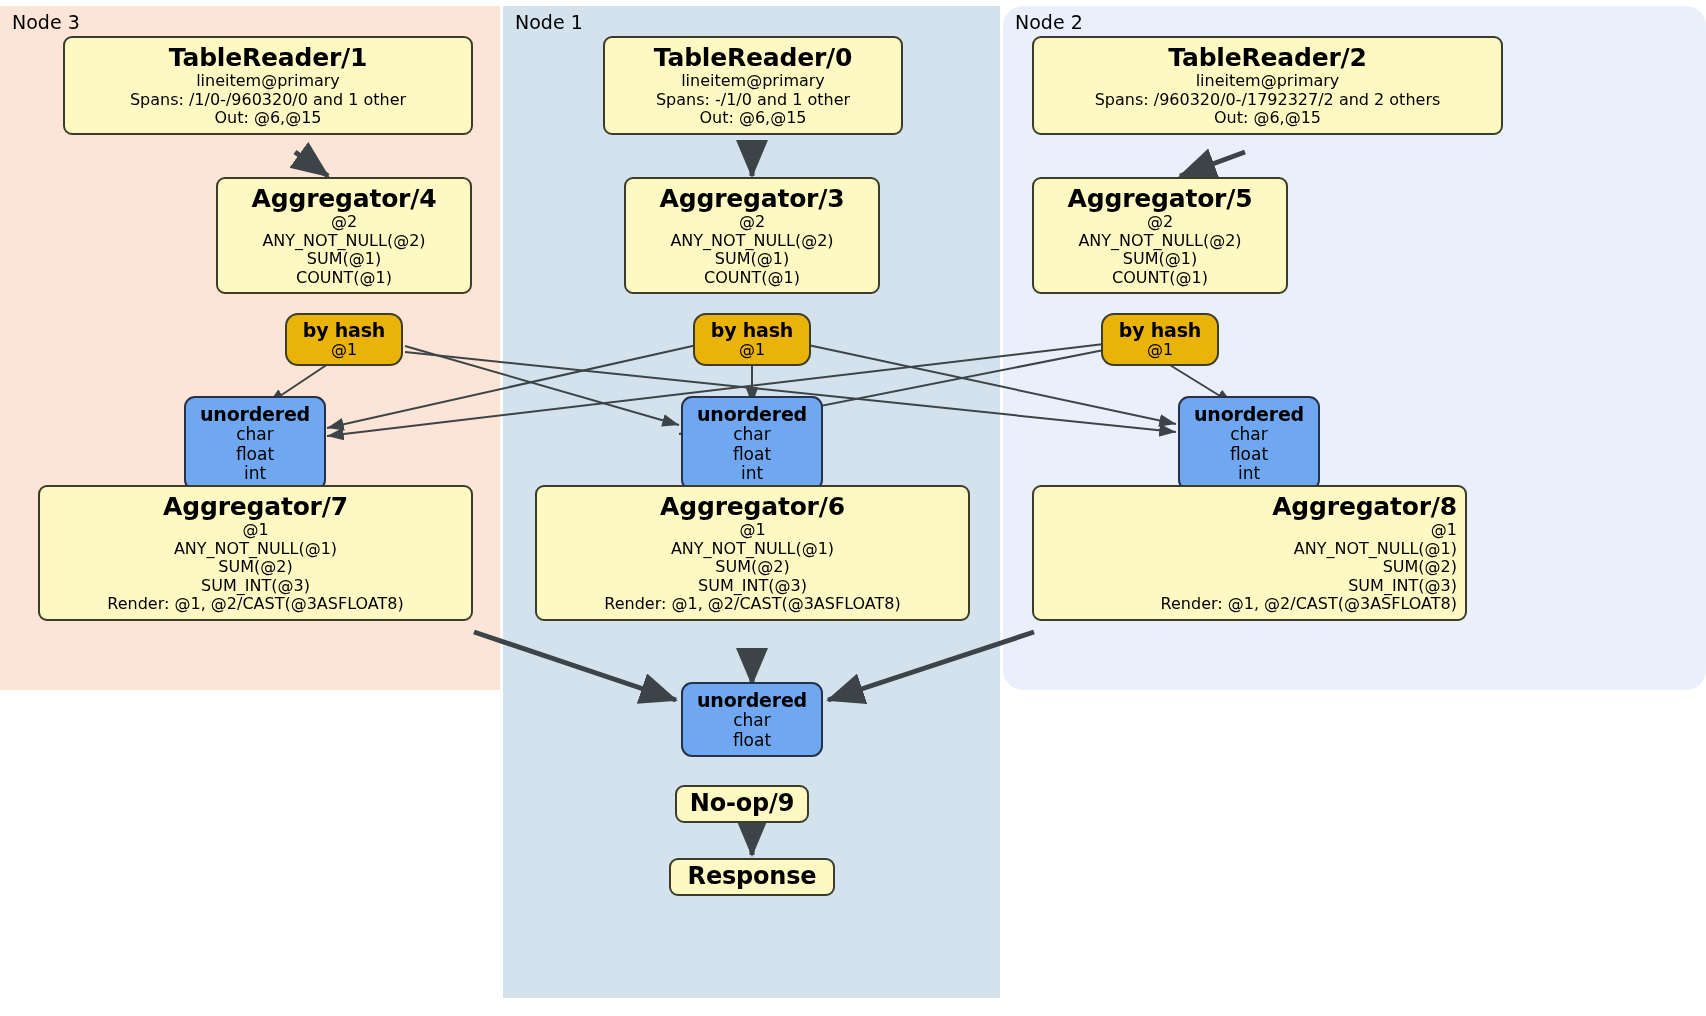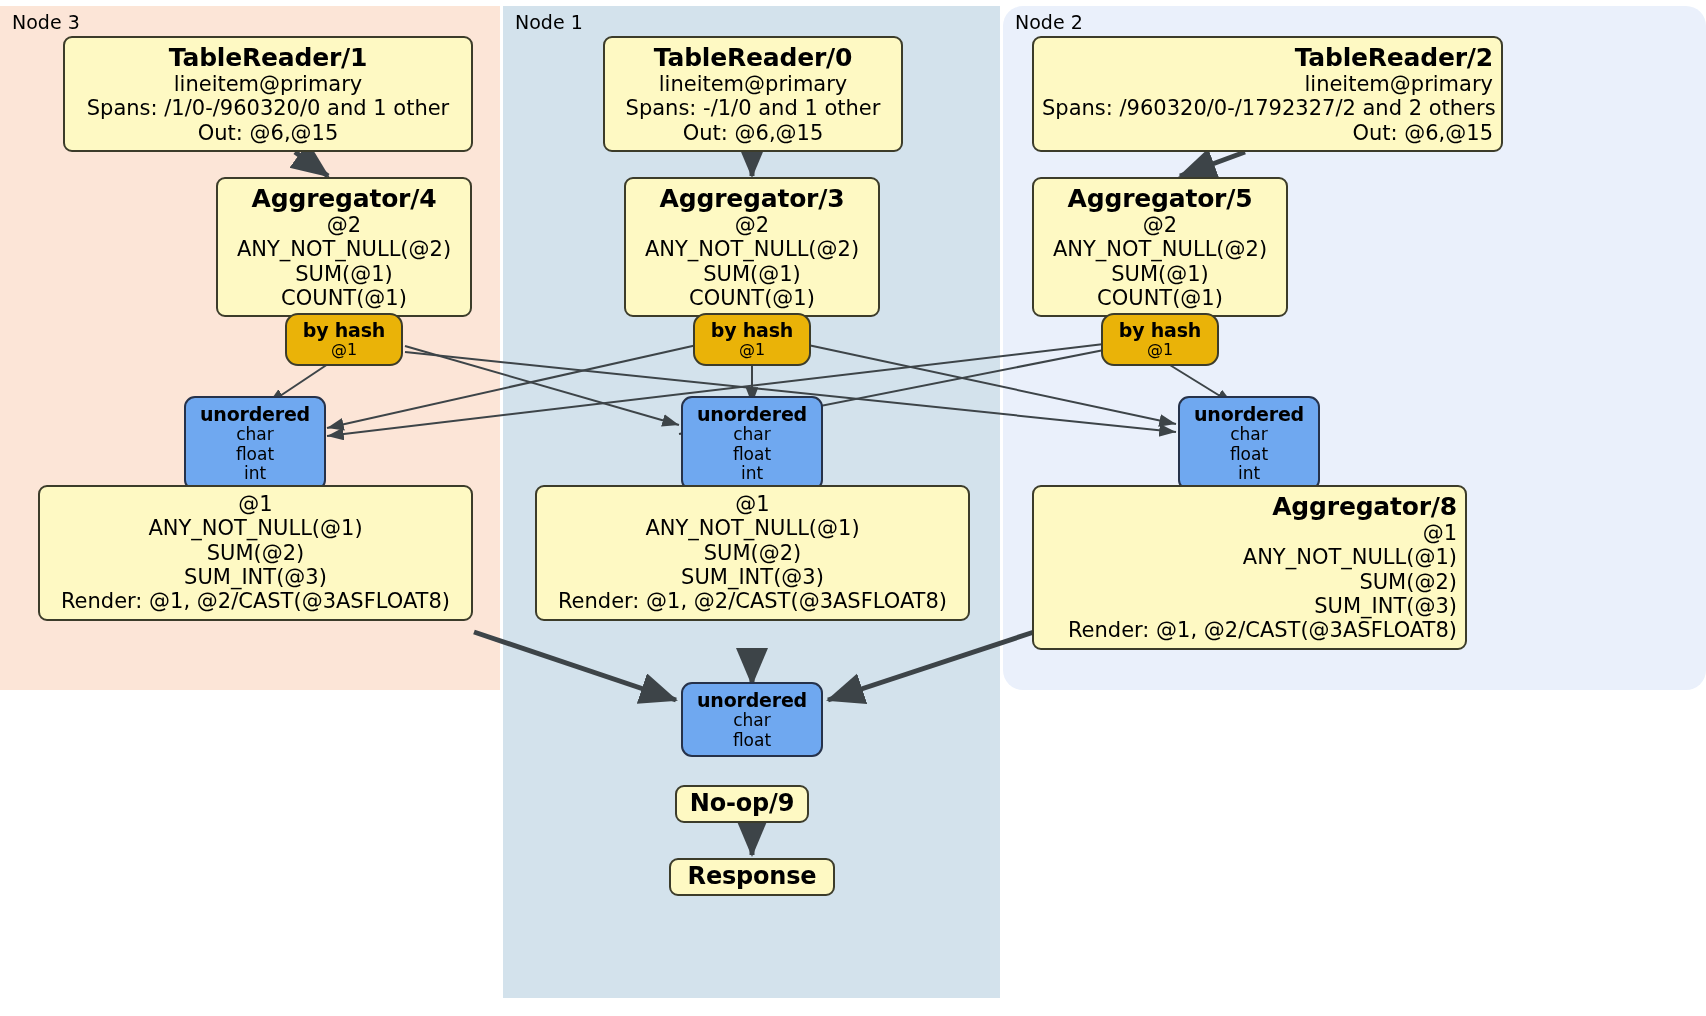--- a/index.html
+++ b/index.html
@@ -60,21 +60,21 @@
     border-radius: 11px;
     padding: 5px 0;
   }
   .gnode .title {
     font-weight: bold;
     font-size: 25px;
     letter-spacing: -0.2px;
     white-space: nowrap;
   }
   .gnode .sub {
-    font-size: 21px;
+    font-size: 16px;
     white-space: nowrap;
   }
   .router-hash .title { font-size: 19px; }
   .router-hash .sub   { font-size: 16px; }
   .router-unordered .title { font-size: 19px; }
   .router-unordered .sub   { font-size: 17px; }
   .small-box .title { font-size: 24px; }
 
   svg.edges {
     position: absolute;
@@ -153,21 +153,21 @@
     <div class="sub">Out: @6,@15</div>
   </div>
 
   <div class="gnode proc-box" style="left:603px; top:36px; width:300px;">
     <div class="title">TableReader/0</div>
     <div class="sub">lineitem@primary</div>
     <div class="sub">Spans: -/1/0 and 1 other</div>
     <div class="sub">Out: @6,@15</div>
   </div>
 
-  <div class="gnode proc-box" style="left:1032px; top:36px; width:471px;text-align:right;">
+  <div class="gnode proc-box" style="left:1032px; top:36px; width:471px;">
     <div class="title">TableReader/2</div>
     <div class="sub">lineitem@primary</div>
     <div class="sub">Spans: /960320/0-/1792327/2 and 2 others</div>
     <div class="sub">Out: @6,@15</div>
   </div>
 
   <div class="gnode proc-box" style="left:216px; top:177px; width:256px;">
     <div class="title">Aggregator/4</div>
     <div class="sub">@2</div>
     <div class="sub">ANY_NOT_NULL(@2)</div>
@@ -221,28 +221,30 @@
   </div>
 
   <div class="gnode router-unordered" style="left:1178px; top:396px; width:142px;">
     <div class="title">unordered</div>
     <div class="sub">char</div>
     <div class="sub">float</div>
     <div class="sub">int</div>
   </div>
 
   <div class="gnode proc-box" style="left:38px; top:485px; width:435px;">
+    <div class="title">Aggregator/7</div>
     <div class="sub">@1</div>
     <div class="sub">ANY_NOT_NULL(@1)</div>
     <div class="sub">SUM(@2)</div>
     <div class="sub">SUM_INT(@3)</div>
     <div class="sub">Render: @1, @2/CAST(@3ASFLOAT8)</div>
   </div>
 
   <div class="gnode proc-box" style="left:535px; top:485px; width:435px;">
+    <div class="title">Aggregator/6</div>
     <div class="sub">@1</div>
     <div class="sub">ANY_NOT_NULL(@1)</div>
     <div class="sub">SUM(@2)</div>
     <div class="sub">SUM_INT(@3)</div>
     <div class="sub">Render: @1, @2/CAST(@3ASFLOAT8)</div>
   </div>
 
   <div class="gnode proc-box" style="left:1032px; top:485px; width:435px;text-align:right;">
     <div class="title">Aggregator/8</div>
     <div class="sub">@1</div>

